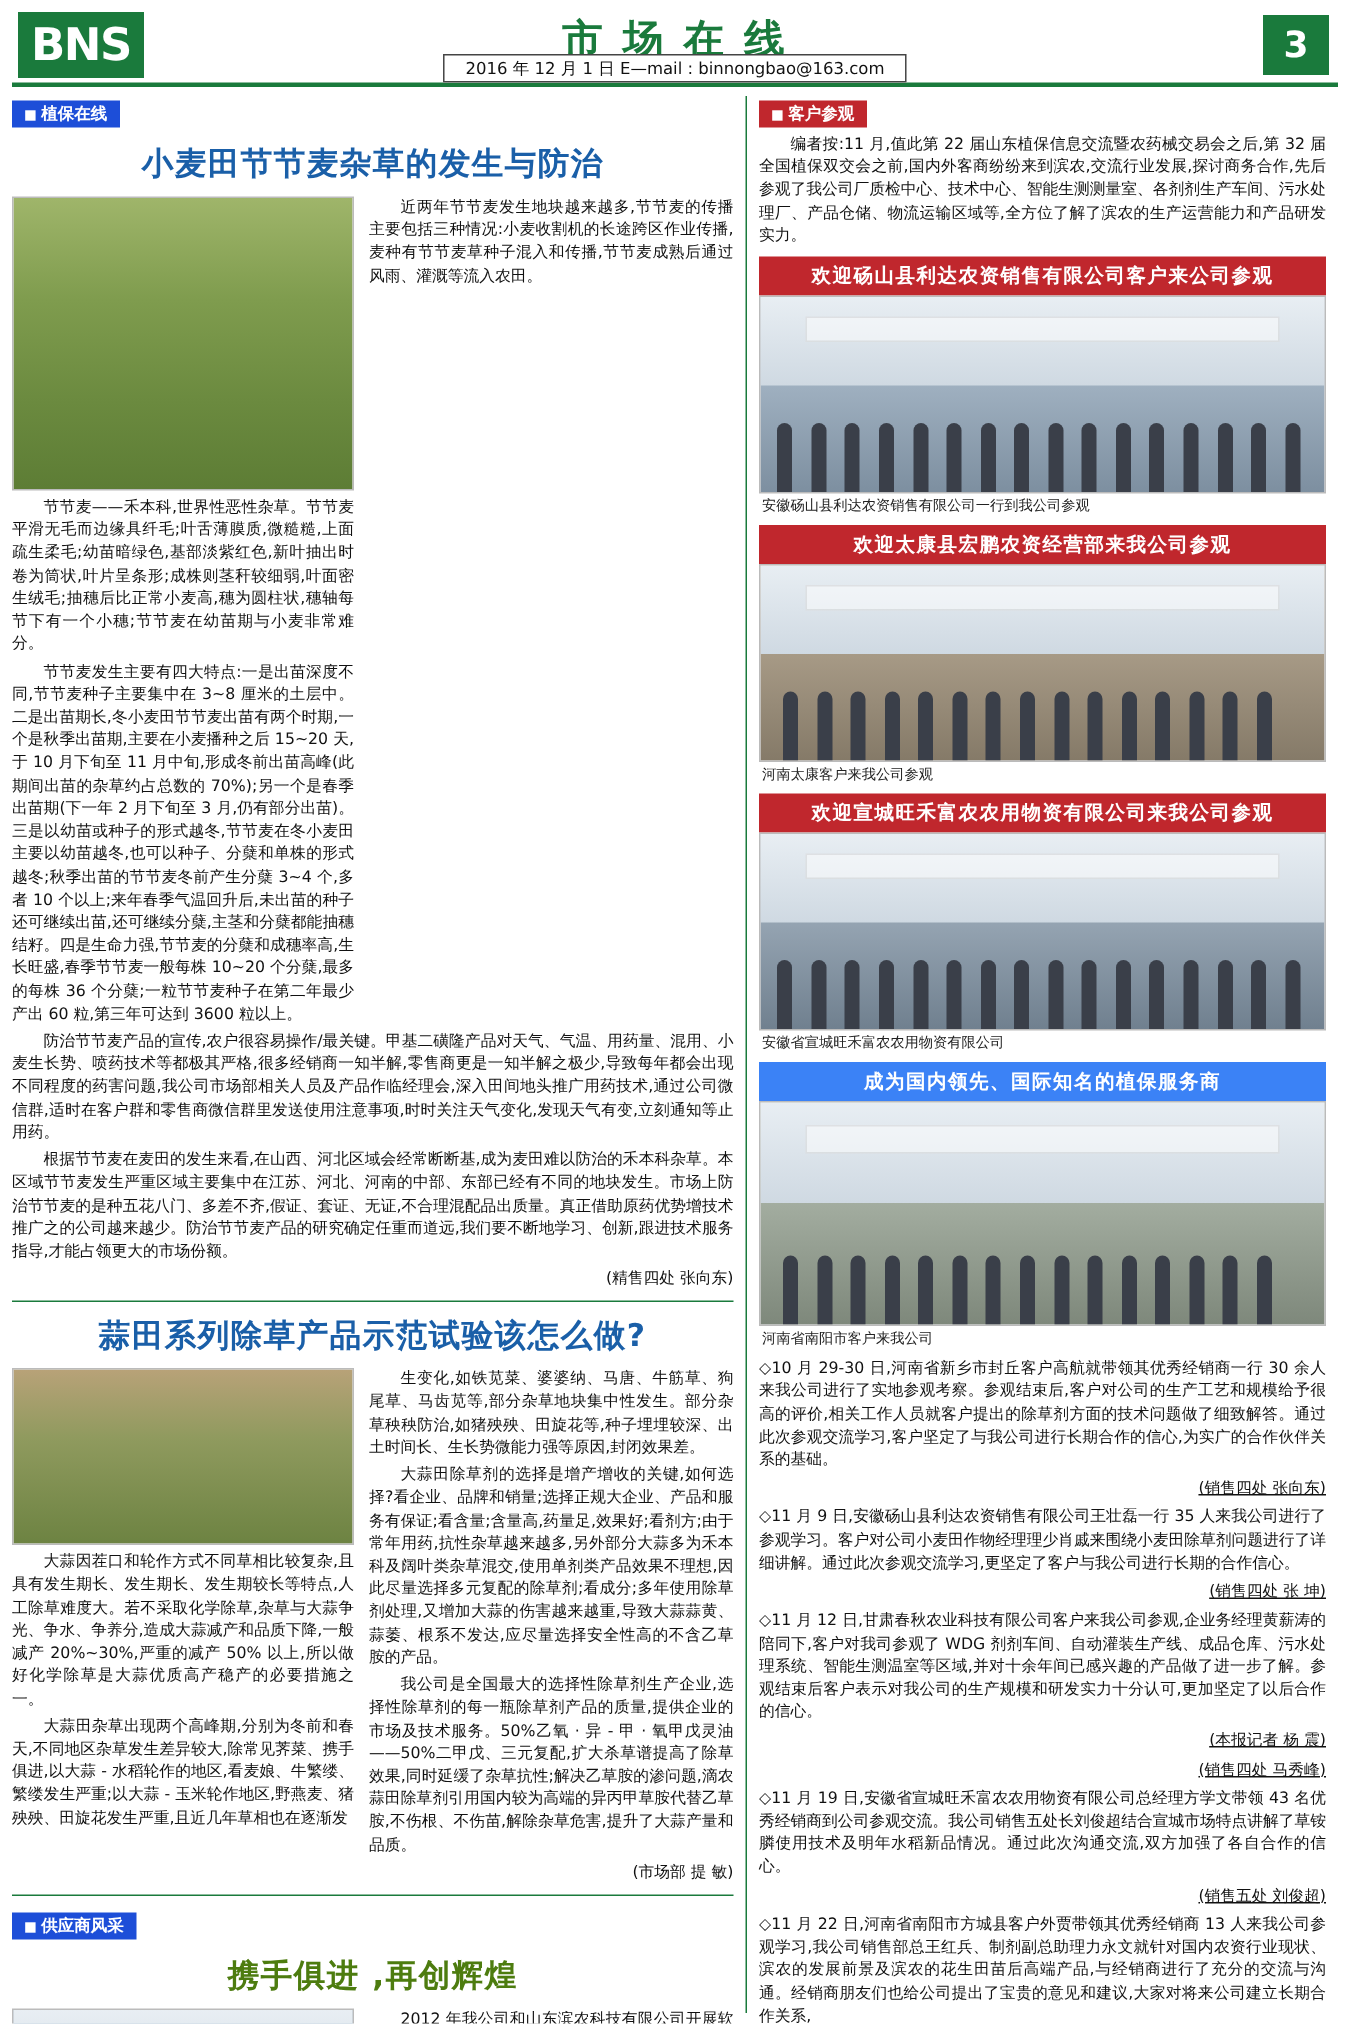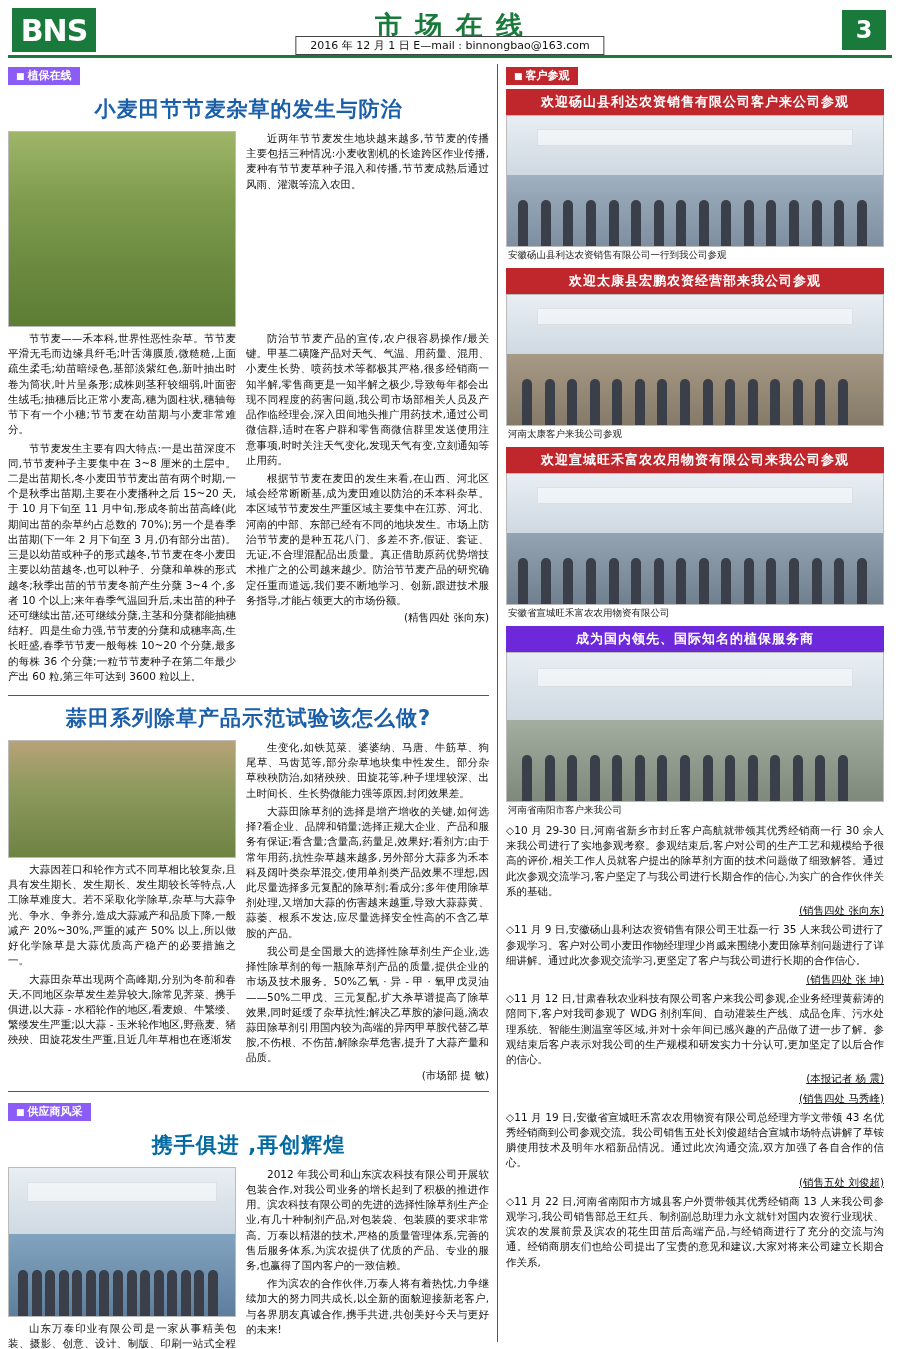--- a/index.html
+++ b/index.html
@@ -36,51 +36,51 @@
     background:#1a7a3c; color:#fff; font-size:24px; font-weight:bold;
     display:flex; align-items:center; justify-content:center;
   }
 
   
   .body-wrap { display:flex; margin-top:6px; height:1278px; }
   .col-left { width:490px; padding-right:8px; border-right:1px solid #1a7a3c; }
   .col-right { width:386px; padding-left:8px; }
 
   .sect-label {
-    display:inline-block; background:#8b5cf6; color:#fff;
+    display:inline-block; background:#1d4ed8; color:#fff;
     font-size:11px; padding:1px 8px 2px 8px; font-weight:bold; margin-bottom:4px;
   }
   .sect-label.red { background:#c0272d; }
   .sect-label::before { content:"■"; margin-right:3px; font-size:9px; }
 
   .headline {
     text-align:center; color:#1a5fa8; font-size:21px; font-weight:bold;
     margin:6px 0 8px 0; letter-spacing:1px;
   }
-  .headline.green { color:#0369a1; }
+  .headline.green { color:#4d7c0f; }
   p.txt {
     font-size:10.5px; line-height:1.45; text-align:justify; margin:0 0 3px 0;
     text-indent:2em; font-family:"DejaVu Sans","Liberation Sans",sans-serif;
   }
   p.sign { text-align:right; font-size:10.5px; margin:3px 0 0 0; text-indent:0; }
 
   
   .photo {
     position:relative; background:#6f8b5a; overflow:hidden;
     border:1px solid #bbb;
   }
   .ph-wheat { height:196px; background:linear-gradient(180deg,#9fb56a 0%,#7f9c4e 35%,#6b8a3f 70%,#5d7d35 100%); }
   .ph-garlic { height:118px; background:linear-gradient(180deg,#b8a278 0%,#8f9a5e 40%,#6d8342 100%); }
   .ph-group-left { height:150px; background:linear-gradient(180deg,#9bb7cf 0%,#7ea0bd 50%,#5d7f9d 100%); }
 
   .banner {
     background:#c0272d; color:#fff; text-align:center; font-size:13px;
     font-weight:bold; padding:4px 0; letter-spacing:1px;
   }
-  .banner.green { background:#6d28d9; }
+  .banner.green { background:#3b82f6; }
   .photo-cap {
     font-size:9.5px; text-align:left; margin:2px 0 6px 2px; color:#222;
   }
   .right-photo { height:132px; border:1px solid #bbb; overflow:hidden; position:relative; }
   .pg1 { background:linear-gradient(180deg,#c9d3dc 0%,#9fb0c0 45%,#7d8fa0 100%); }
   .pg2 { background:linear-gradient(180deg,#d3c7b4 0%,#a79a86 45%,#857a68 100%); }
   .pg3 { background:linear-gradient(180deg,#c2ccd6 0%,#95a4b2 45%,#70808f 100%); }
   .pg4 { background:linear-gradient(180deg,#cfd6cc 0%,#a3ada0 45%,#7e887b 100%); }
   .people { position:absolute; bottom:0; left:0; right:0; height:62%; }
   .people i {
@@ -121,21 +121,21 @@
 
       <div class="headline">小麦田节节麦杂草的发生与防治</div>
 
       <div style="display:flex; gap:10px;">
         <div class="photo ph-wheat" style="width:228px;"></div>
         <div style="flex:1;">
           <p class="txt">近两年节节麦发生地块越来越多,节节麦的传播主要包括三种情况:小麦收割机的长途跨区作业传播,麦种有节节麦草种子混入和传播,节节麦成熟后通过风雨、灌溉等流入农田。</p>
         </div>
       </div>
 
-      <div style="display:flex; gap:10px; margin-top:4px;">
+      <div style="display:flex; margin-top:4px;flex-direction:column;">
         <div style="width:228px;">
           <p class="txt">节节麦——禾本科,世界性恶性杂草。节节麦平滑无毛而边缘具纤毛;叶舌薄膜质,微糙糙,上面疏生柔毛;幼苗暗绿色,基部淡紫红色,新叶抽出时卷为筒状,叶片呈条形;成株则茎秆较细弱,叶面密生绒毛;抽穗后比正常小麦高,穗为圆柱状,穗轴每节下有一个小穗;节节麦在幼苗期与小麦非常难分。</p>
           <p class="txt">节节麦发生主要有四大特点:一是出苗深度不同,节节麦种子主要集中在 3~8 厘米的土层中。二是出苗期长,冬小麦田节节麦出苗有两个时期,一个是秋季出苗期,主要在小麦播种之后 15~20 天,于 10 月下旬至 11 月中旬,形成冬前出苗高峰(此期间出苗的杂草约占总数的 70%);另一个是春季出苗期(下一年 2 月下旬至 3 月,仍有部分出苗)。三是以幼苗或种子的形式越冬,节节麦在冬小麦田主要以幼苗越冬,也可以种子、分蘖和单株的形式越冬;秋季出苗的节节麦冬前产生分蘖 3~4 个,多者 10 个以上;来年春季气温回升后,未出苗的种子还可继续出苗,还可继续分蘖,主茎和分蘖都能抽穗结籽。四是生命力强,节节麦的分蘖和成穗率高,生长旺盛,春季节节麦一般每株 10~20 个分蘖,最多的每株 36 个分蘖;一粒节节麦种子在第二年最少产出 60 粒,第三年可达到 3600 粒以上。</p>
         </div>
         <div style="flex:1;">
           <p class="txt">防治节节麦产品的宣传,农户很容易操作/最关键。甲基二磺隆产品对天气、气温、用药量、混用、小麦生长势、喷药技术等都极其严格,很多经销商一知半解,零售商更是一知半解之极少,导致每年都会出现不同程度的药害问题,我公司市场部相关人员及产品作临经理会,深入田间地头推广用药技术,通过公司微信群,适时在客户群和零售商微信群里发送使用注意事项,时时关注天气变化,发现天气有变,立刻通知等止用药。</p>
           <p class="txt">根据节节麦在麦田的发生来看,在山西、河北区域会经常断断基,成为麦田难以防治的禾本科杂草。本区域节节麦发生严重区域主要集中在江苏、河北、河南的中部、东部已经有不同的地块发生。市场上防治节节麦的是种五花八门、多差不齐,假证、套证、无证,不合理混配品出质量。真正借助原药优势增技术推广之的公司越来越少。防治节节麦产品的研究确定任重而道远,我们要不断地学习、创新,跟进技术服务指导,才能占领更大的市场份额。</p>
           <p class="sign">(精售四处 张向东)</p>
         </div>
       </div>
@@ -195,20 +195,21 @@
 
         </div>
       </div>
 
     </div>
 
     <div class="col-right">
 
       <div class="sect-label red">客户参观</div>
 
+      <p class="txt" style="margin-bottom:6px;">编者按:11 月,值此第 22 届山东植保信息交流暨农药械交易会之后,第 32 届全国植保双交会之前,国内外客商纷纷来到滨农,交流行业发展,探讨商务合作,先后参观了我公司厂质检中心、技术中心、智能生测测量室、各剂剂生产车间、污水处理厂、产品仓储、物流运输区域等,全方位了解了滨农的生产运营能力和产品研发实力。</p>
 
       <div class="banner">欢迎砀山县利达农资销售有限公司客户来公司参观</div>
       <div class="right-photo pg1">
         <div class="bldg"></div>
         <div class="people">
           <i style="left:3%"></i>
             <i style="left:9%"></i>
             <i style="left:15%"></i>
             <i style="left:21%"></i>
           <i style="left:27%"></i>

